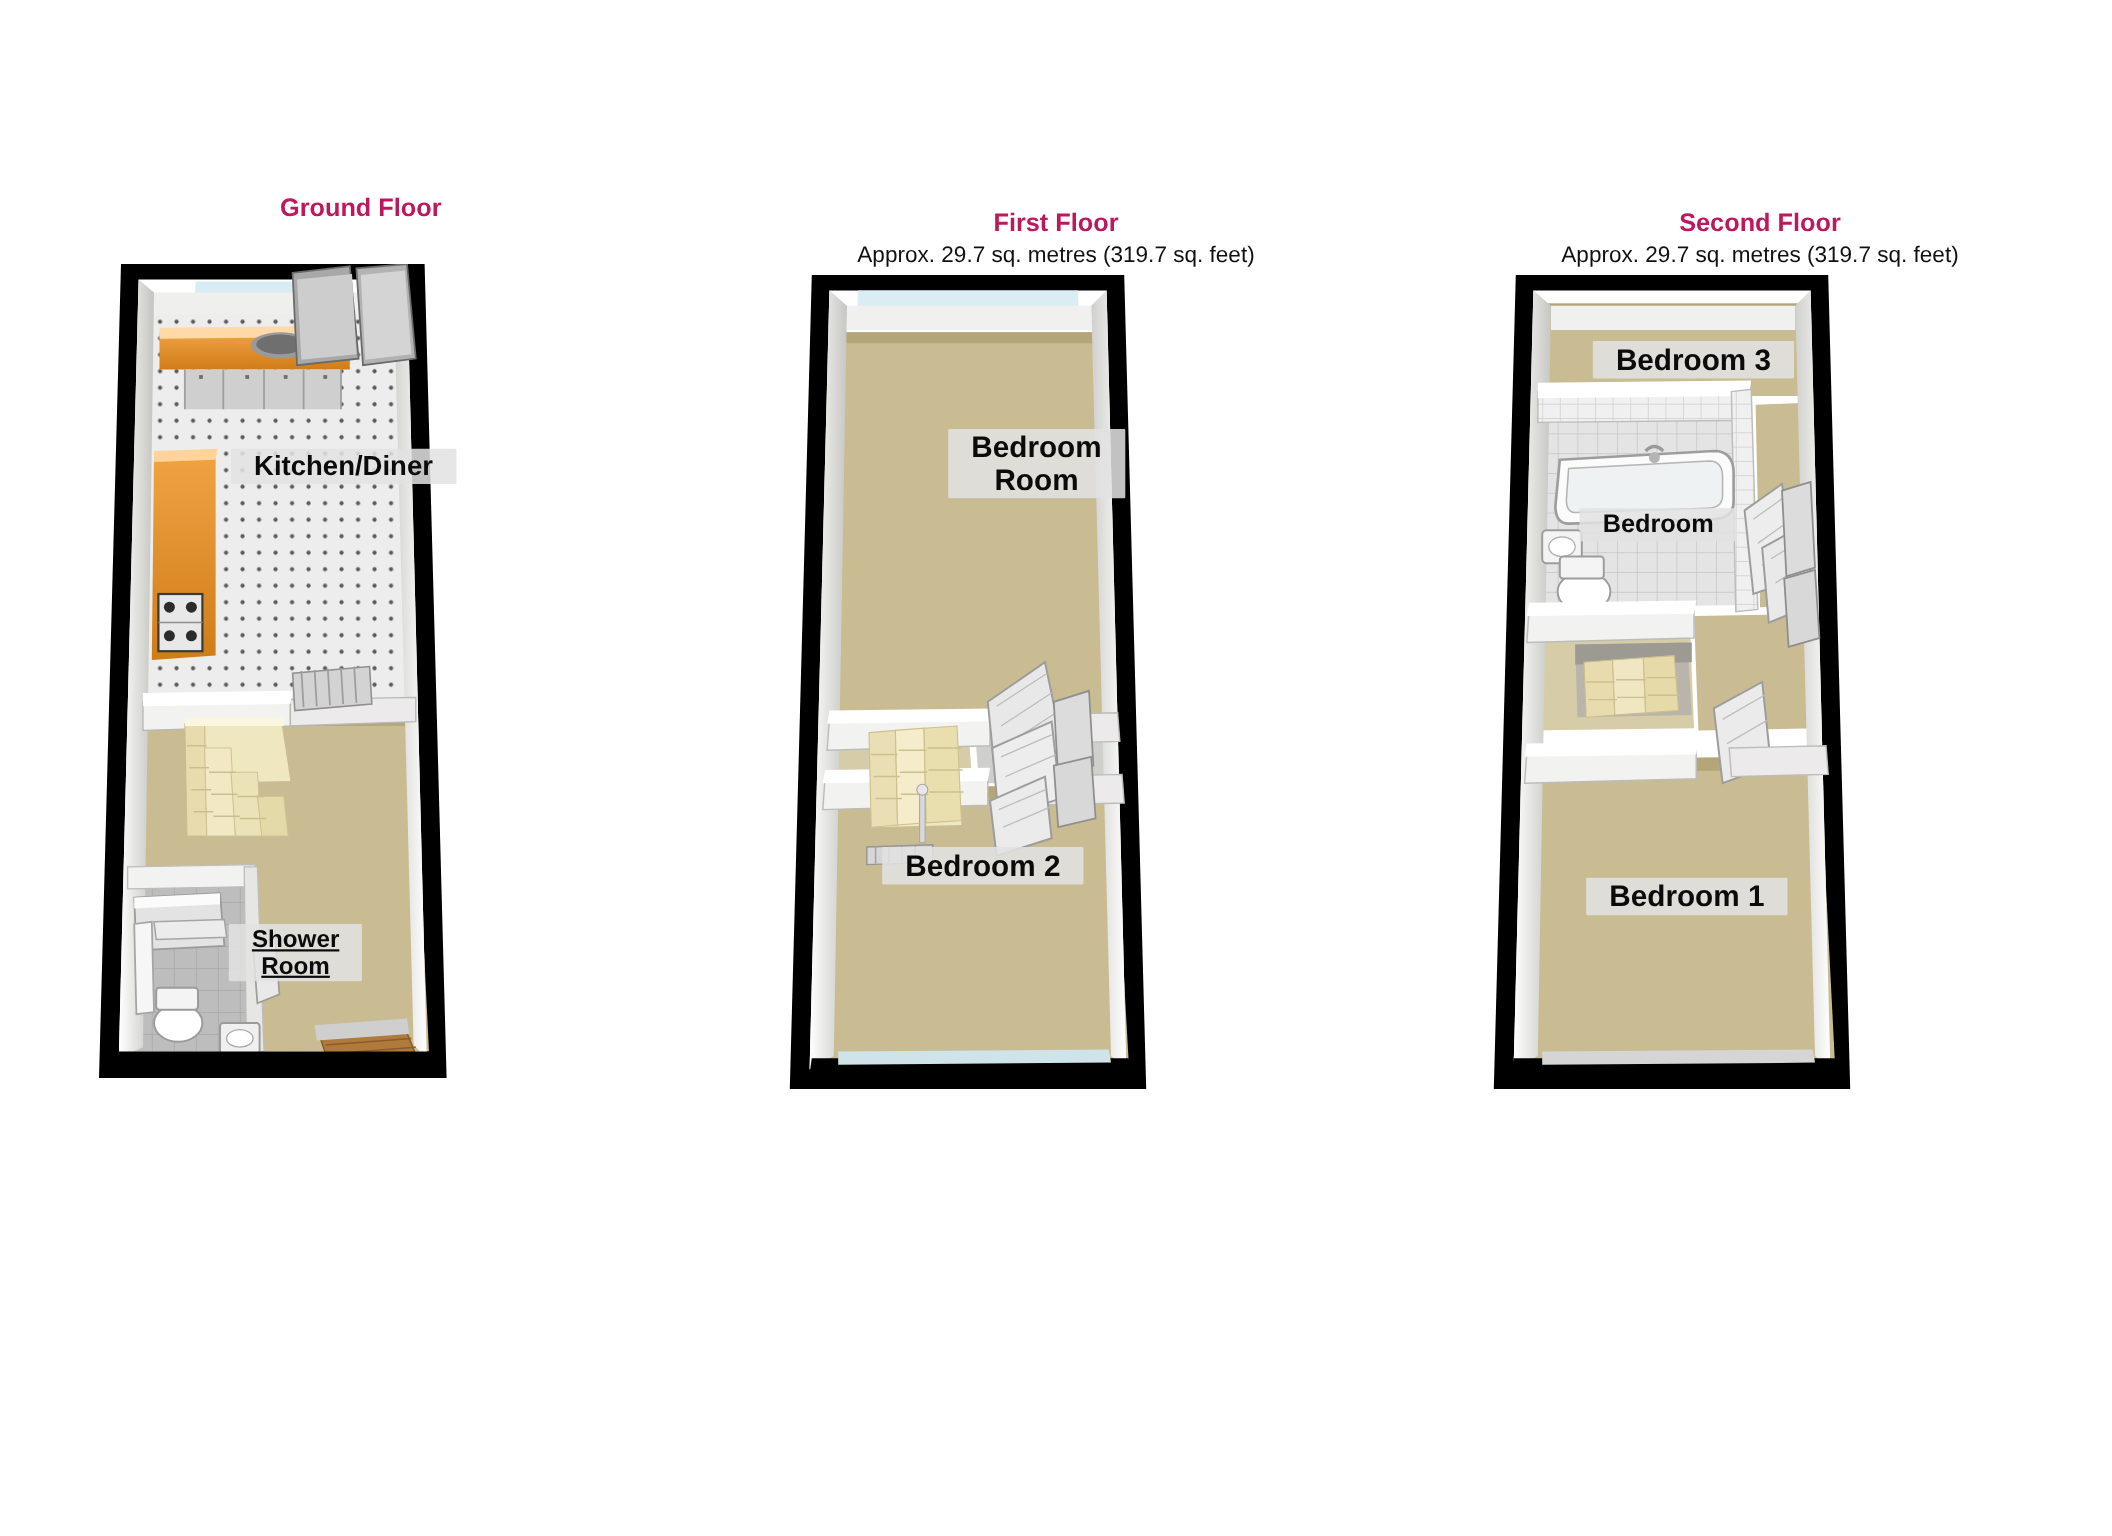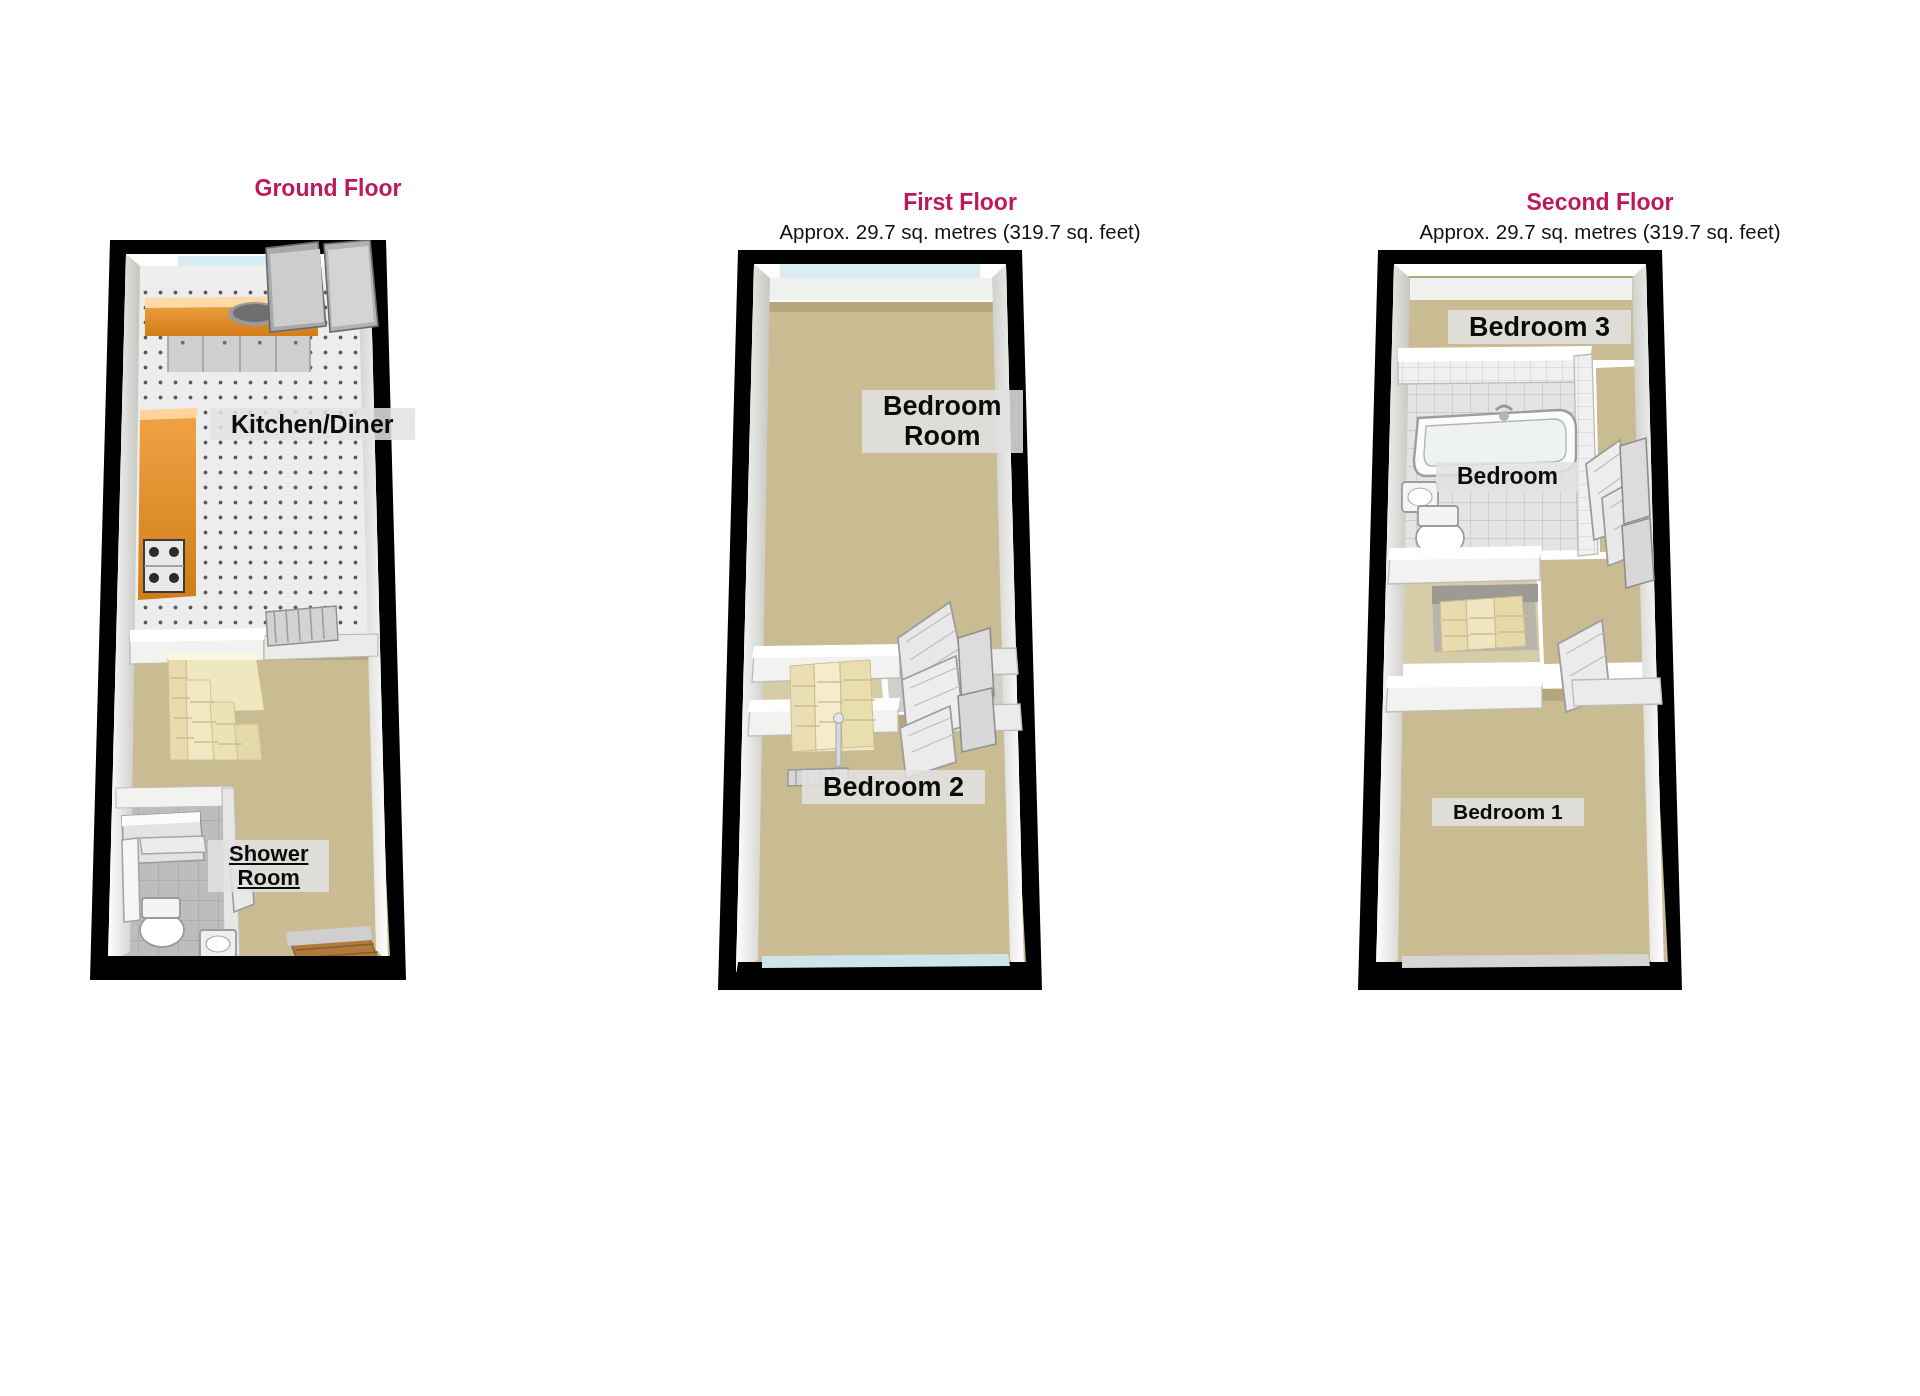--- a/index.html
+++ b/index.html
@@ -441,19 +441,19 @@
           </g>
 
           <polygon points="86,712 378,712 382,740 82,740" fill="#000000"></polygon>
           <polygon points="112,706 358,704 360,716 112,718" fill="#d5d5d5"></polygon>
         </svg>
 
         <div class="lbl" style="left:158px; top:60px; font-size:27px;">Bedroom 3</div>
 
         <div class="lbl" style="left:146px; top:212px; font-size:23px;">Bedroom</div>
 
-        <div class="lbl" style="left:142px; top:548px; font-size:21px;">Bedroom 1</div>
+        <div class="lbl" style="left:152px; top:548px; font-size:27px;">Bedroom 1</div>
       </div>
     </div>
 
   </div>
 
 </div>
 
 </body></html>

